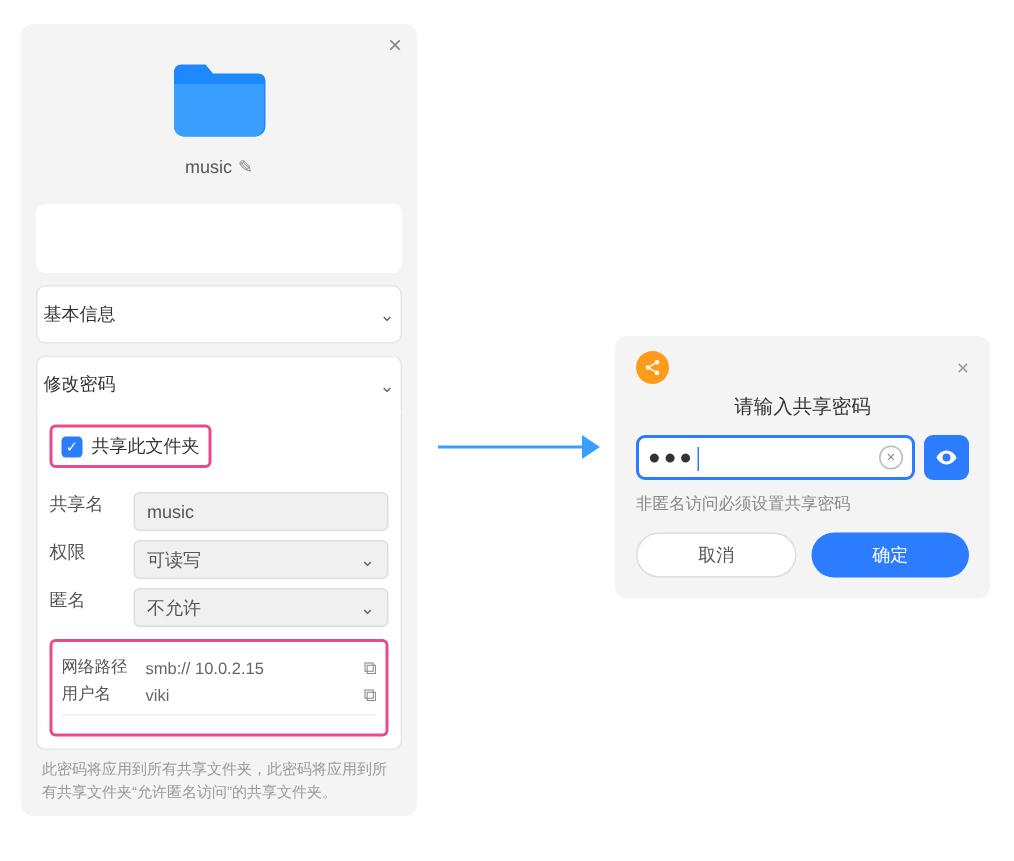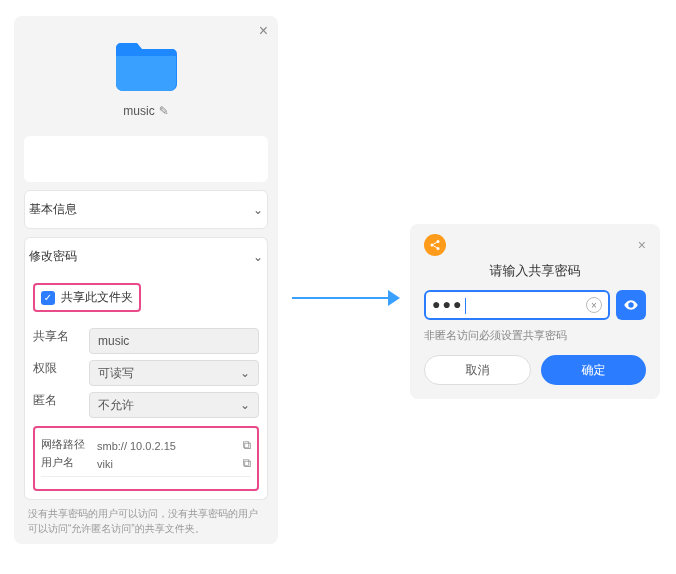--- a/index.html
+++ b/index.html
@@ -125,21 +125,21 @@
       </div>
       <div class="info-row">
         <span class="info-lbl">用户名</span>
         <span class="info-val">viki</span>
         <span class="copy-ic">⧉</span>
       </div>
       <hr class="divider">
     </div>
   </div>
 
-  <div class="footnote">没有共享密码的用户可以访问，没有共享密码的用户可以访问“允许匿名访问”的共享文件夹。</div>
+  <div class="footnote">此密码将应用到所有共享文件夹，此密码将应用到所有共享文件夹“允许匿名访问”的共享文件夹。</div>
 </div>
 
 <div class="arrow">
   <div class="arrow-line"></div>
   <div class="arrow-head"></div>
 </div>
 
 <div class="dialog">
   <div class="dlg-top">
     <span class="share-badge">

